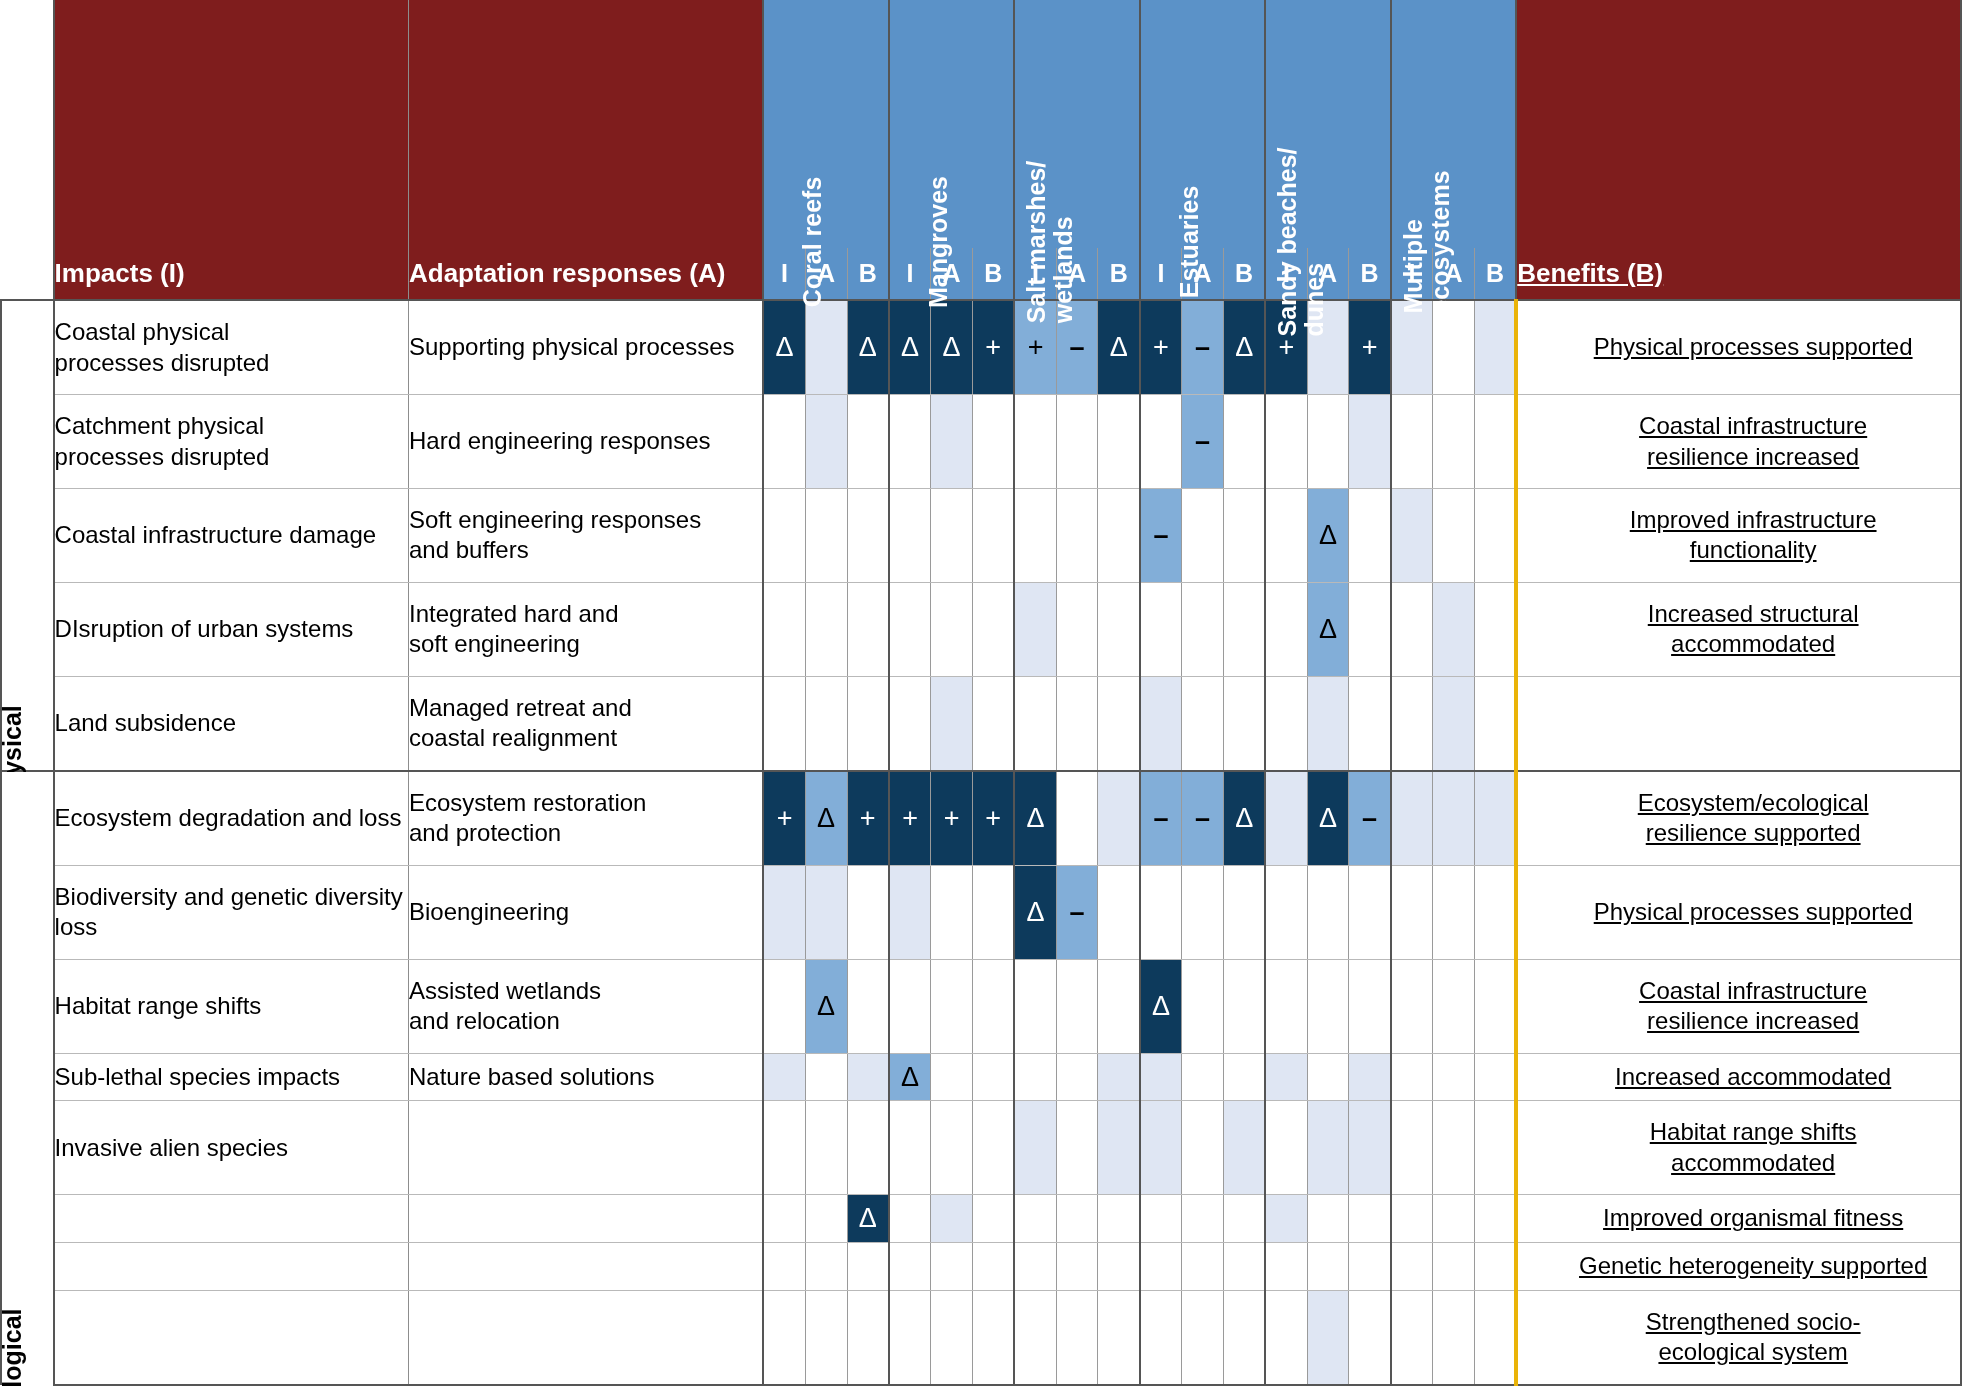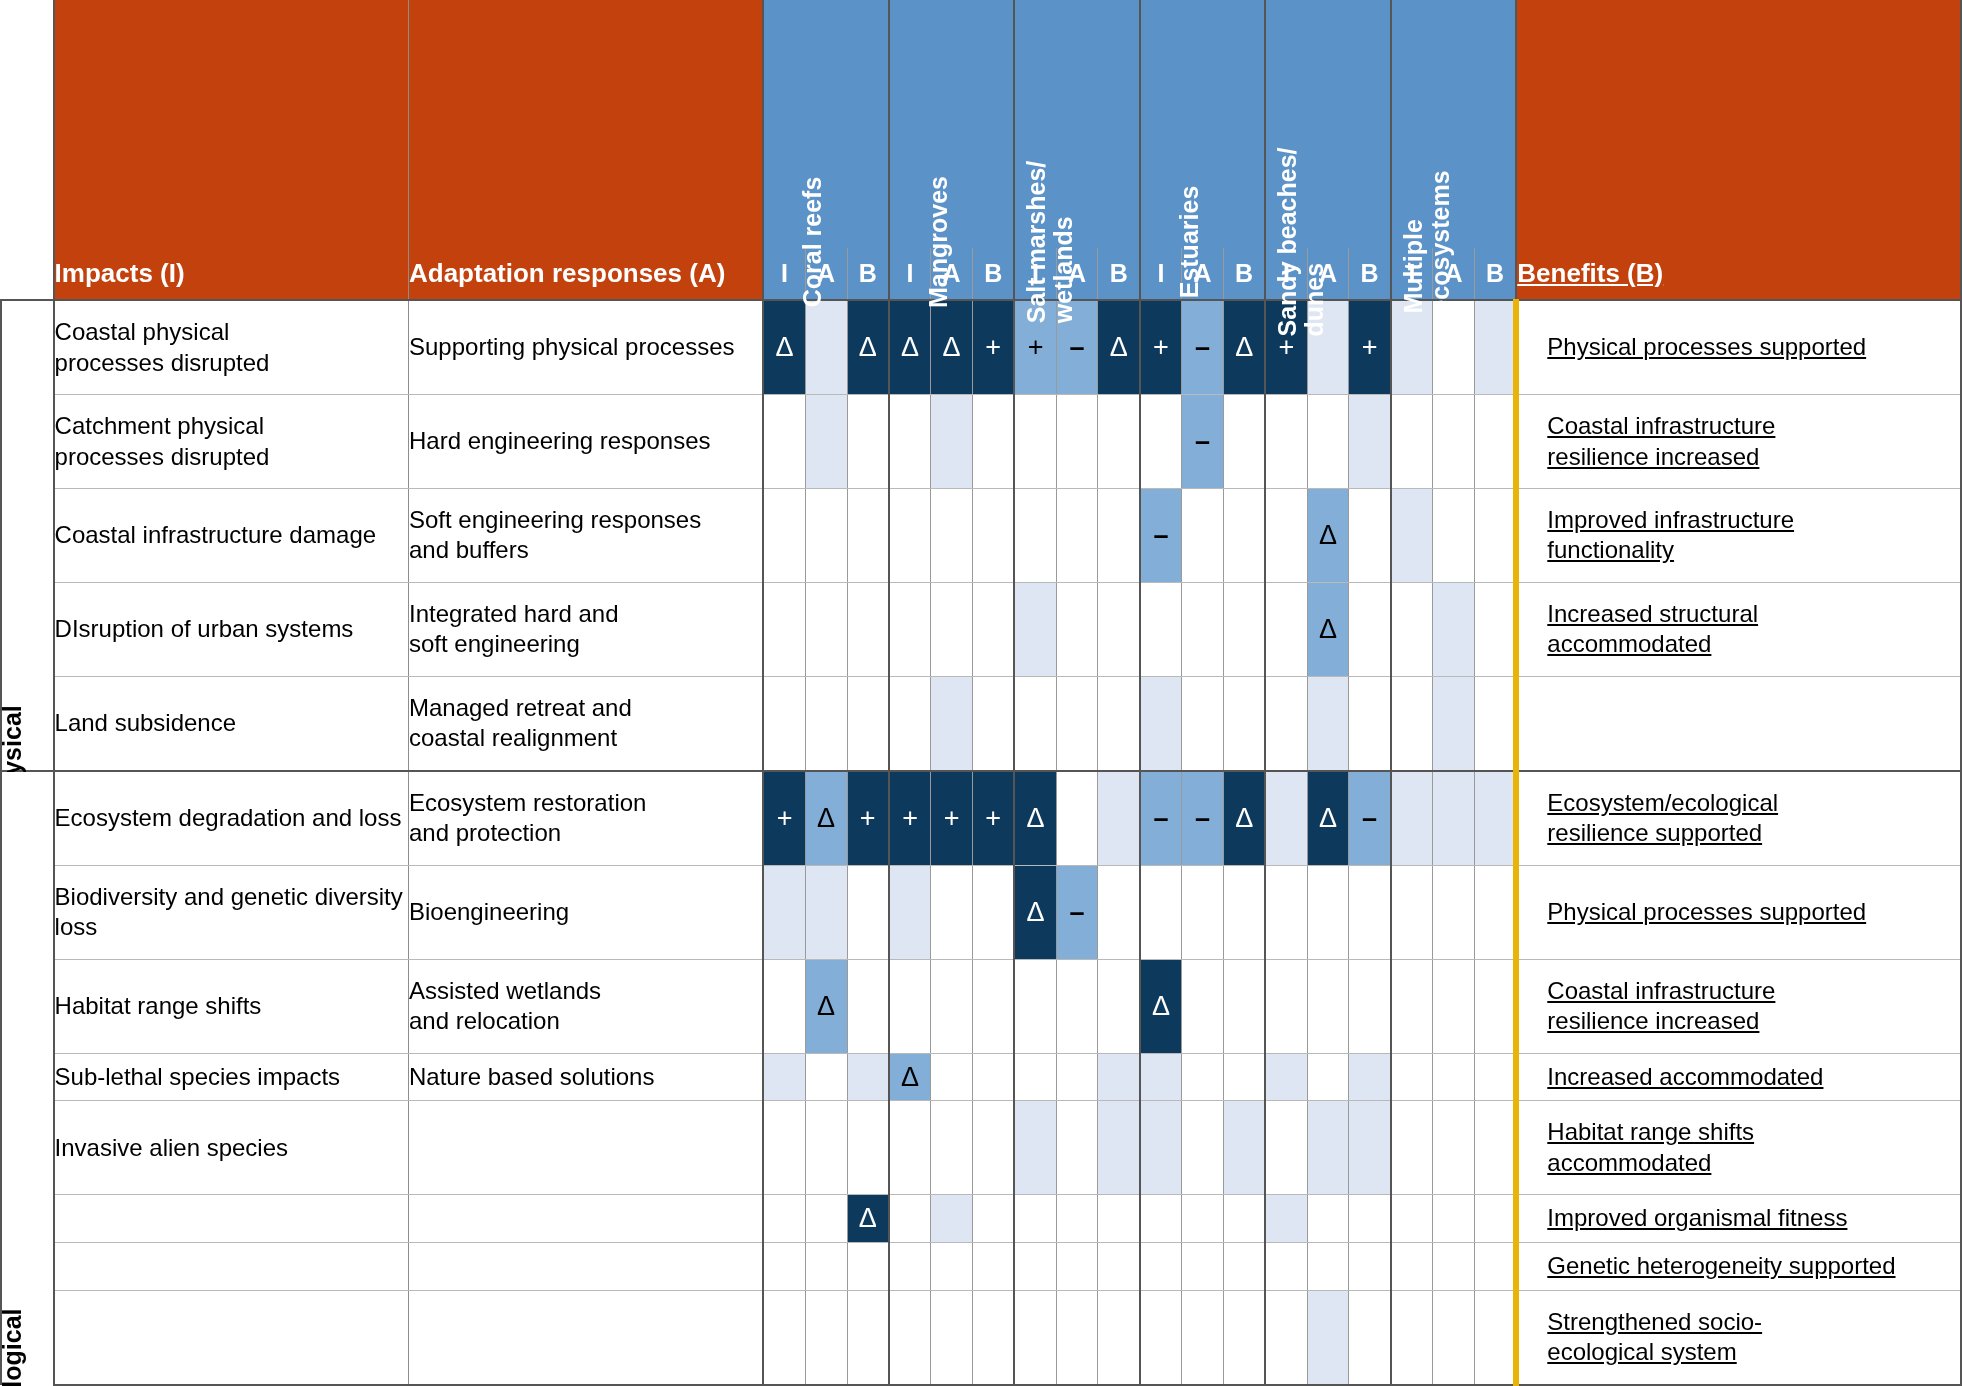--- a/index.html
+++ b/index.html
@@ -3,21 +3,21 @@
 <meta charset="utf-8">
 <style>
   html,body{margin:0;padding:0;background:#ffffff;}
   body{font-family:"Liberation Sans","DejaVu Sans",sans-serif;}
   #page{width:1962px;height:1386px;position:relative;box-sizing:border-box;background:#fff;}
 
   table.matrix{border-collapse:collapse;table-layout:fixed;width:1962px;height:1386px;}
   table.matrix td{padding:0;margin:0;vertical-align:middle;box-sizing:border-box;}
 
   
-  .hdr{background:#c2410c;color:#fff;}
+  .hdr{background:#7f1d1d;color:#fff;}
   .hdr-corner{background:#ffffff;}
   .hdr-title{font-weight:bold;font-size:26px;padding-left:16px;vertical-align:bottom;padding-bottom:9px;}
   .rot-cell{background:#5b92c8;color:#fff;vertical-align:bottom;position:relative;}
   .rot-wrap{position:absolute;left:0;bottom:6px;width:100%;height:250px;}
   .rot-txt{
       position:absolute;bottom:0;left:50%;
       transform:translateX(-50%) rotate(-90deg);
       transform-origin:bottom center;
       white-space:nowrap;font-weight:bold;font-size:25px;line-height:1.08;
       text-align:left;
@@ -34,21 +34,21 @@
      transform:translateX(-50%) rotate(-90deg);
      transform-origin:bottom center;
      white-space:nowrap;font-weight:bold;font-size:25px;color:#000;
   }
 
   
   .txt{background:#fff;color:#000;font-size:24px;line-height:1.27;padding:6px 12px 6px 14px;
        border-top:1px solid #b9b9b9;border-bottom:1px solid #b9b9b9;}
   .txt.impact{border-right:1px solid #8d8d8d;}
   .txt.resp{border-right:2px solid #555;}
-  .txt.benefit{border-left:6px solid #eab308;padding-left:28px;}
+  .txt.benefit{border-left:4px solid #eab308;padding-left:28px;text-align:center;}
 
   
   .cell{text-align:center;font-size:27px;line-height:1;
         border-top:1px solid #b9b9b9;border-bottom:1px solid #b9b9b9;
         border-right:1px solid #9a9a9a;}
   .cell.grpstart{border-left:2px solid #555;}
   .lvl0{background:#ffffff;}
   .lvl1{background:#dfe6f3;}
   .lvl2{background:#82aed8;}
   .lvl3{background:#0d3a5c;}

